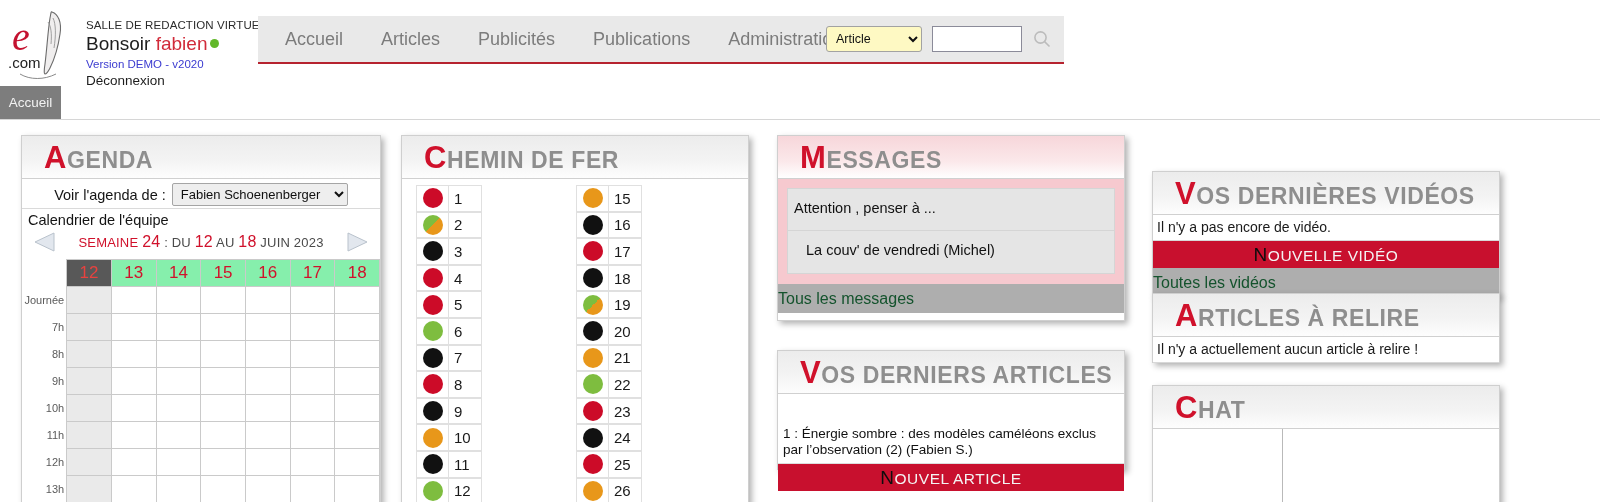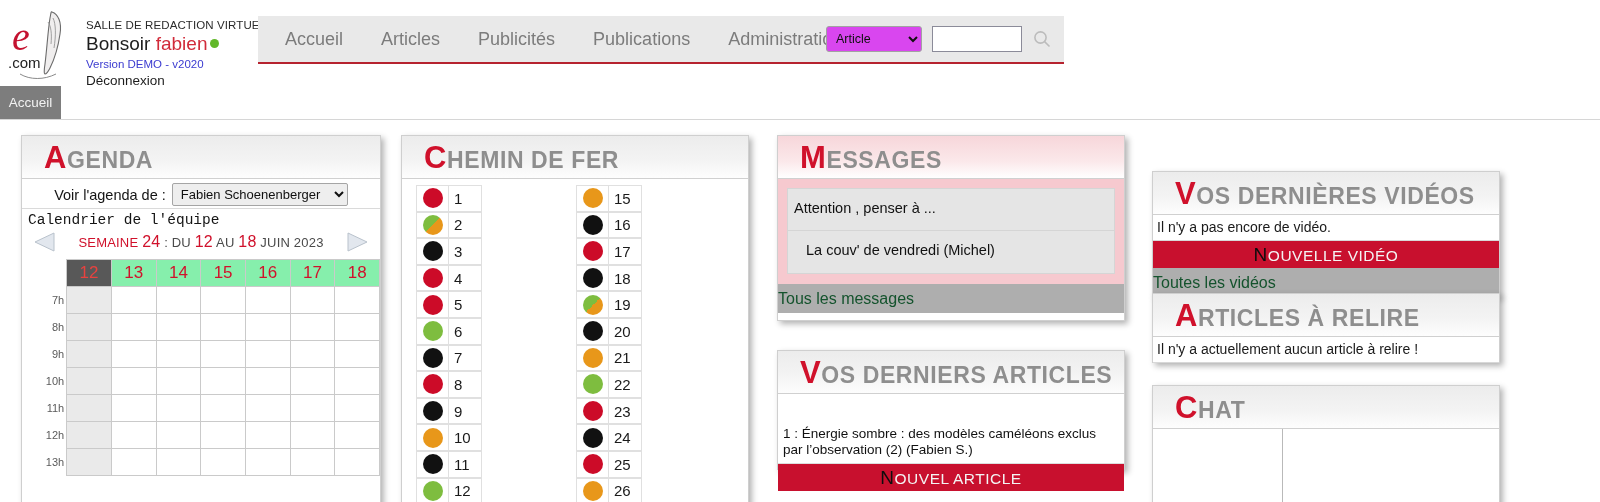--- a/index.html
+++ b/index.html
@@ -21,21 +21,21 @@
   .ident .bonsoir b { color: #d12b3a; font-weight: normal; }
   .dot-online { display: inline-block; width: 9px; height: 9px; border-radius: 50%; background: #62b82a; vertical-align: middle; margin-left: 3px; position: relative; top: -1px; }
   .ident .version { font-size: 11.5px; color: #3b3bd0; line-height: 16px; white-space: nowrap; }
   .ident .decon { font-size: 13.5px; color: #1d1d1d; line-height: 18px; white-space: nowrap; }
 
   .navbar { position: absolute; left: 258px; top: 16px; width: 806px; height: 48px; background: #e9e9e9; border-bottom: 2px solid #b6232f; }
   .navlinks { position: absolute; left: 8px; top: 0; height: 46px; display: flex; align-items: center; }
   .navlinks a { font-size: 18px; color: #7c7c7c; text-decoration: none; padding: 0 19px; line-height: 46px; white-space: nowrap; }
   .nav-select { position: absolute; left: 568px; top: 10px; width: 96px; height: 26px; font-size: 12.5px;
     font-family: "Liberation Sans", sans-serif; border: 1px solid #a2a2a2; border-radius: 3px;
-    background: #d946ef; color: #101010; padding-left: 5px; }
+    background: #fef9c3; color: #101010; padding-left: 5px; }
   .nav-search { position: absolute; left: 674px; top: 10px; width: 90px; height: 26px; border: 1px solid #8b8b99;
     background: #fff; font-size: 12.5px; font-family: "Liberation Sans", sans-serif; padding: 0 4px; }
   .search-ico { position: absolute; left: 774px; top: 13px; width: 20px; height: 20px; }
 
   .tabbar { position: absolute; left: 0; top: 86px; width: 1600px; height: 40px; background: #fff; }
   .tab-accueil { position: absolute; left: 0; top: 0; width: 61px; height: 33px; background: #7d7d7d;
     color: #f2f2f2; font-size: 13.5px; line-height: 33px; text-align: center; }
   .page-bg { position: absolute; left: 0; top: 119px; width: 1600px; height: 383px; background: #fff;
     border-top: 1px solid #d6d6d6; }
 
@@ -61,21 +61,21 @@
     font-size: 16px; line-height: 29px; text-align: left; border: none;
     font-family: "Liberation Sans", sans-serif; }
 
   
   #agenda { left: 21px; top: 135px; width: 360px; height: 380px; }
   .ag-row1 { height: 30px; border-bottom: 1px solid #dadada; display: flex; align-items: center;
     justify-content: center; gap: 6px; padding-top: 2px; }
   .ag-row1 label { font-size: 14.5px; color: #141414; }
   .ag-select { width: 176px; height: 23px; font-size: 13px; font-family: "Liberation Sans", sans-serif;
     border: 1px solid #a5a5a5; border-radius: 2px; background: #eeeeee; color: #101010; padding-left: 4px; }
-  .ag-cal-lbl { font-size: 14.5px; color: #141414; padding: 3px 0 1px 6px; font-family: Liberation Mono, monospace; }
+  .ag-cal-lbl { font-size: 14.5px; color: #141414; padding: 3px 0 1px 6px; }
   .ag-week { height: 26px; display: flex; align-items: center; justify-content: space-between; padding: 0 10px; }
   .ag-arrow { width: 26px; height: 20px; }
   .ag-week-txt { font-size: 13px; color: #4a4a4a; letter-spacing: .2px; white-space: nowrap; text-transform: uppercase; }
   .ag-week-txt .r { color: #d0112b; }
   .ag-week-txt .big { font-size: 16px; color: #d0112b; }
 
   .cal { margin-top: 4px; width: 100%; border-collapse: collapse; table-layout: fixed; }
   .cal th, .cal td { border: 1px solid #cacaca; height: 27px; }
   .cal .hcell { background: #86efac; color: #d0112b; font-size: 17px; font-weight: normal; text-align: center; }
   .cal .hcell.sel { background: #585858; color: #e8423f; }
@@ -195,20 +195,30 @@
           <th class="corner"></th>
           <th class="hcell sel">12</th>
           <th class="hcell">13</th>
           <th class="hcell">14</th>
           <th class="hcell">15</th>
           <th class="hcell">16</th>
           <th class="hcell">17</th>
           <th class="hcell">18</th>
         </tr>
         <tr>
+          <td class="lbl jour">Journée</td>
+          <td class="selcol"></td>
+              <td></td>
+              <td></td>
+              <td></td>
+              <td></td>
+              <td></td>
+              <td></td>
+        </tr>
+        <tr>
           <td class="lbl">7h</td>
           <td class="selcol"></td>
               <td></td>
               <td></td>
               <td></td>
               <td></td>
               <td></td>
               <td></td>
         </tr>
         <tr>

